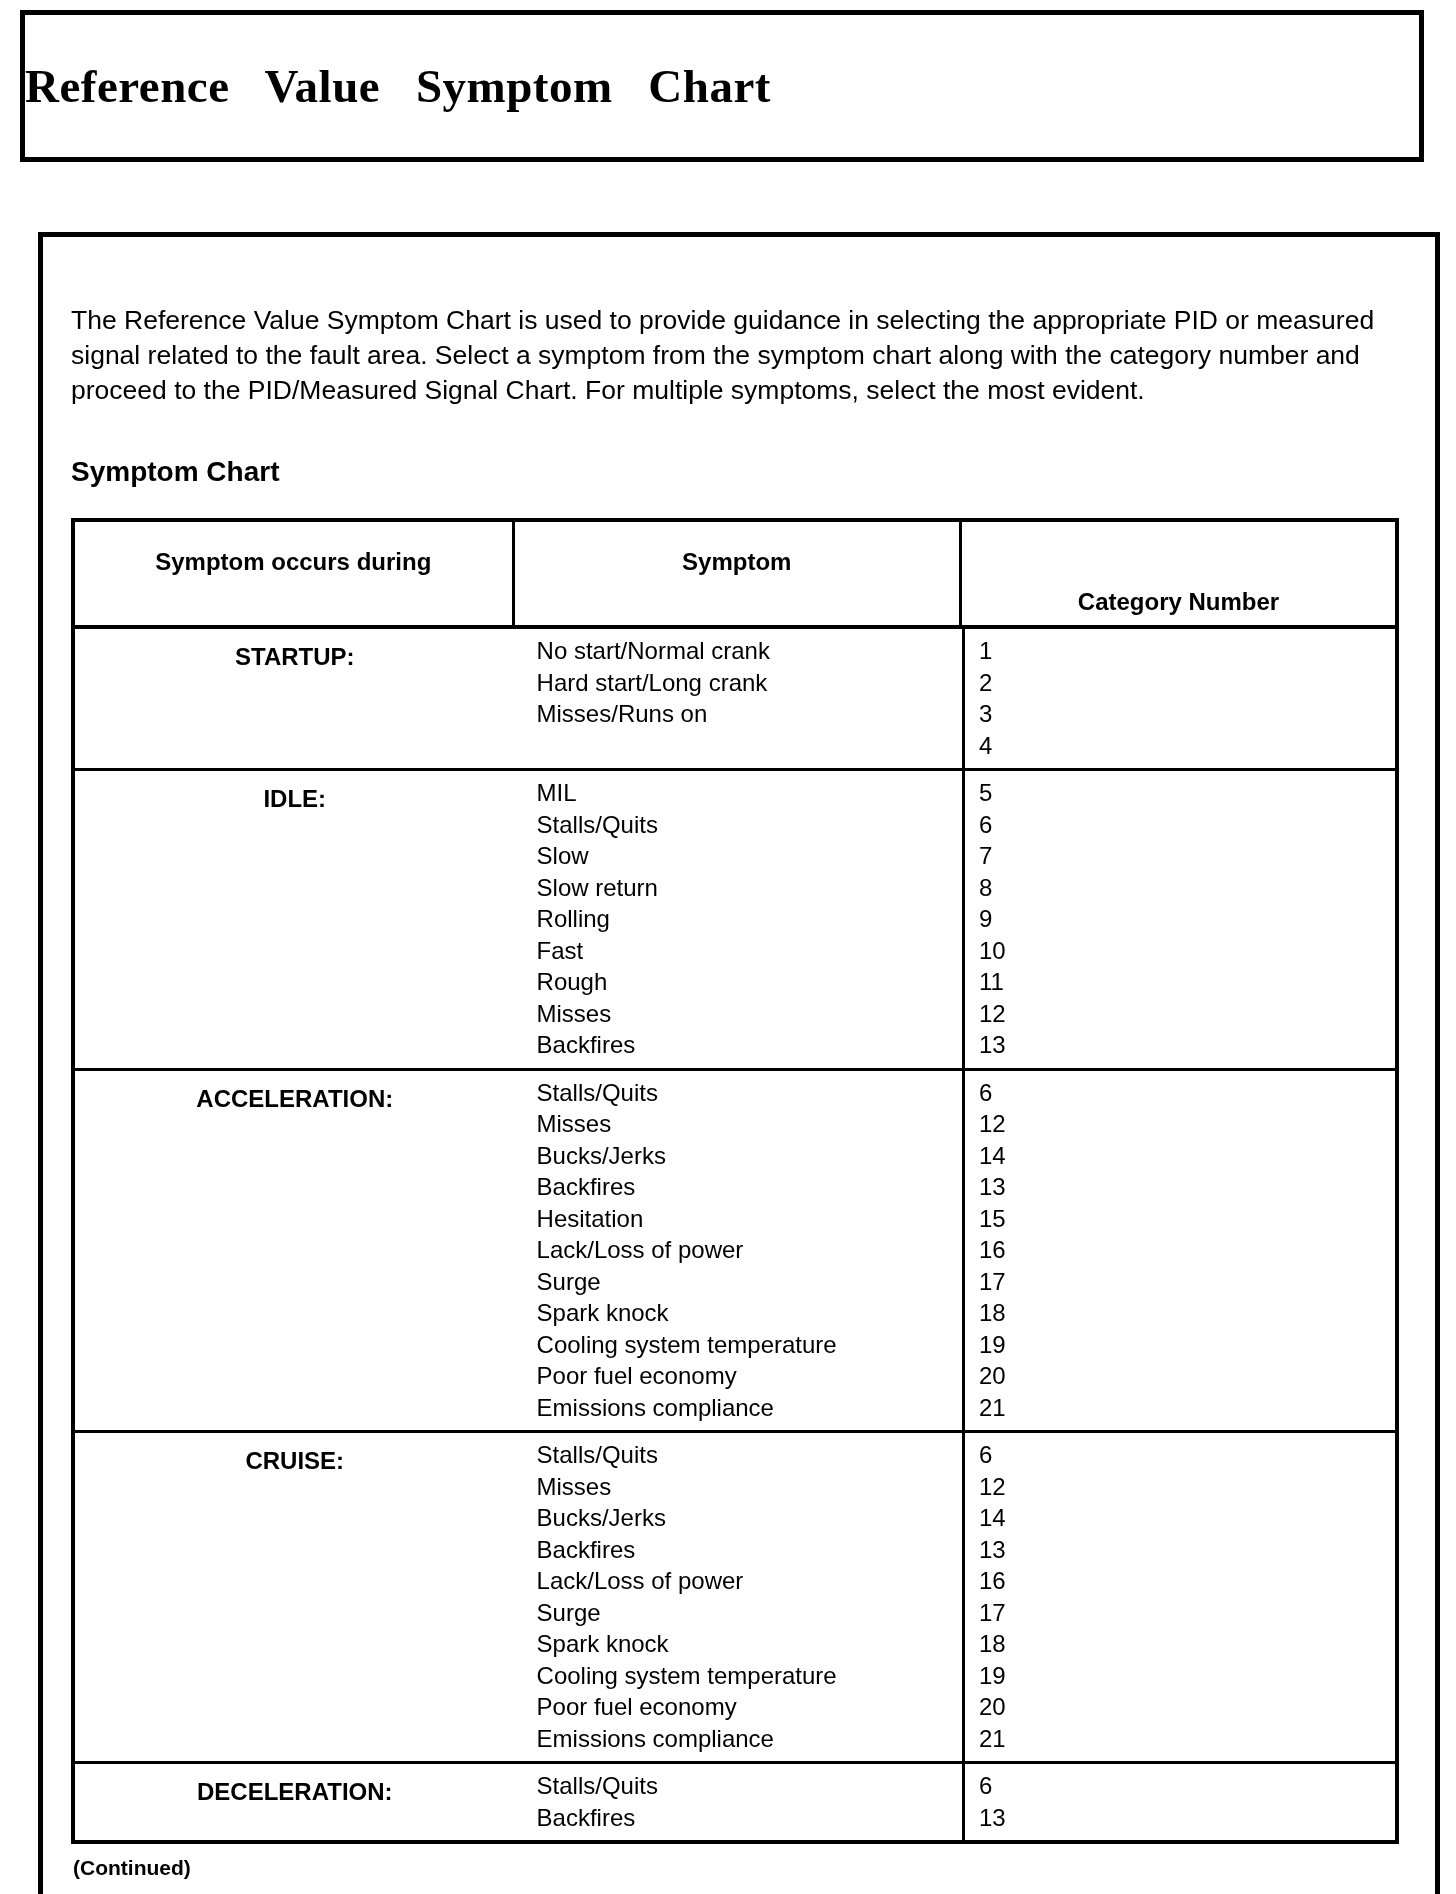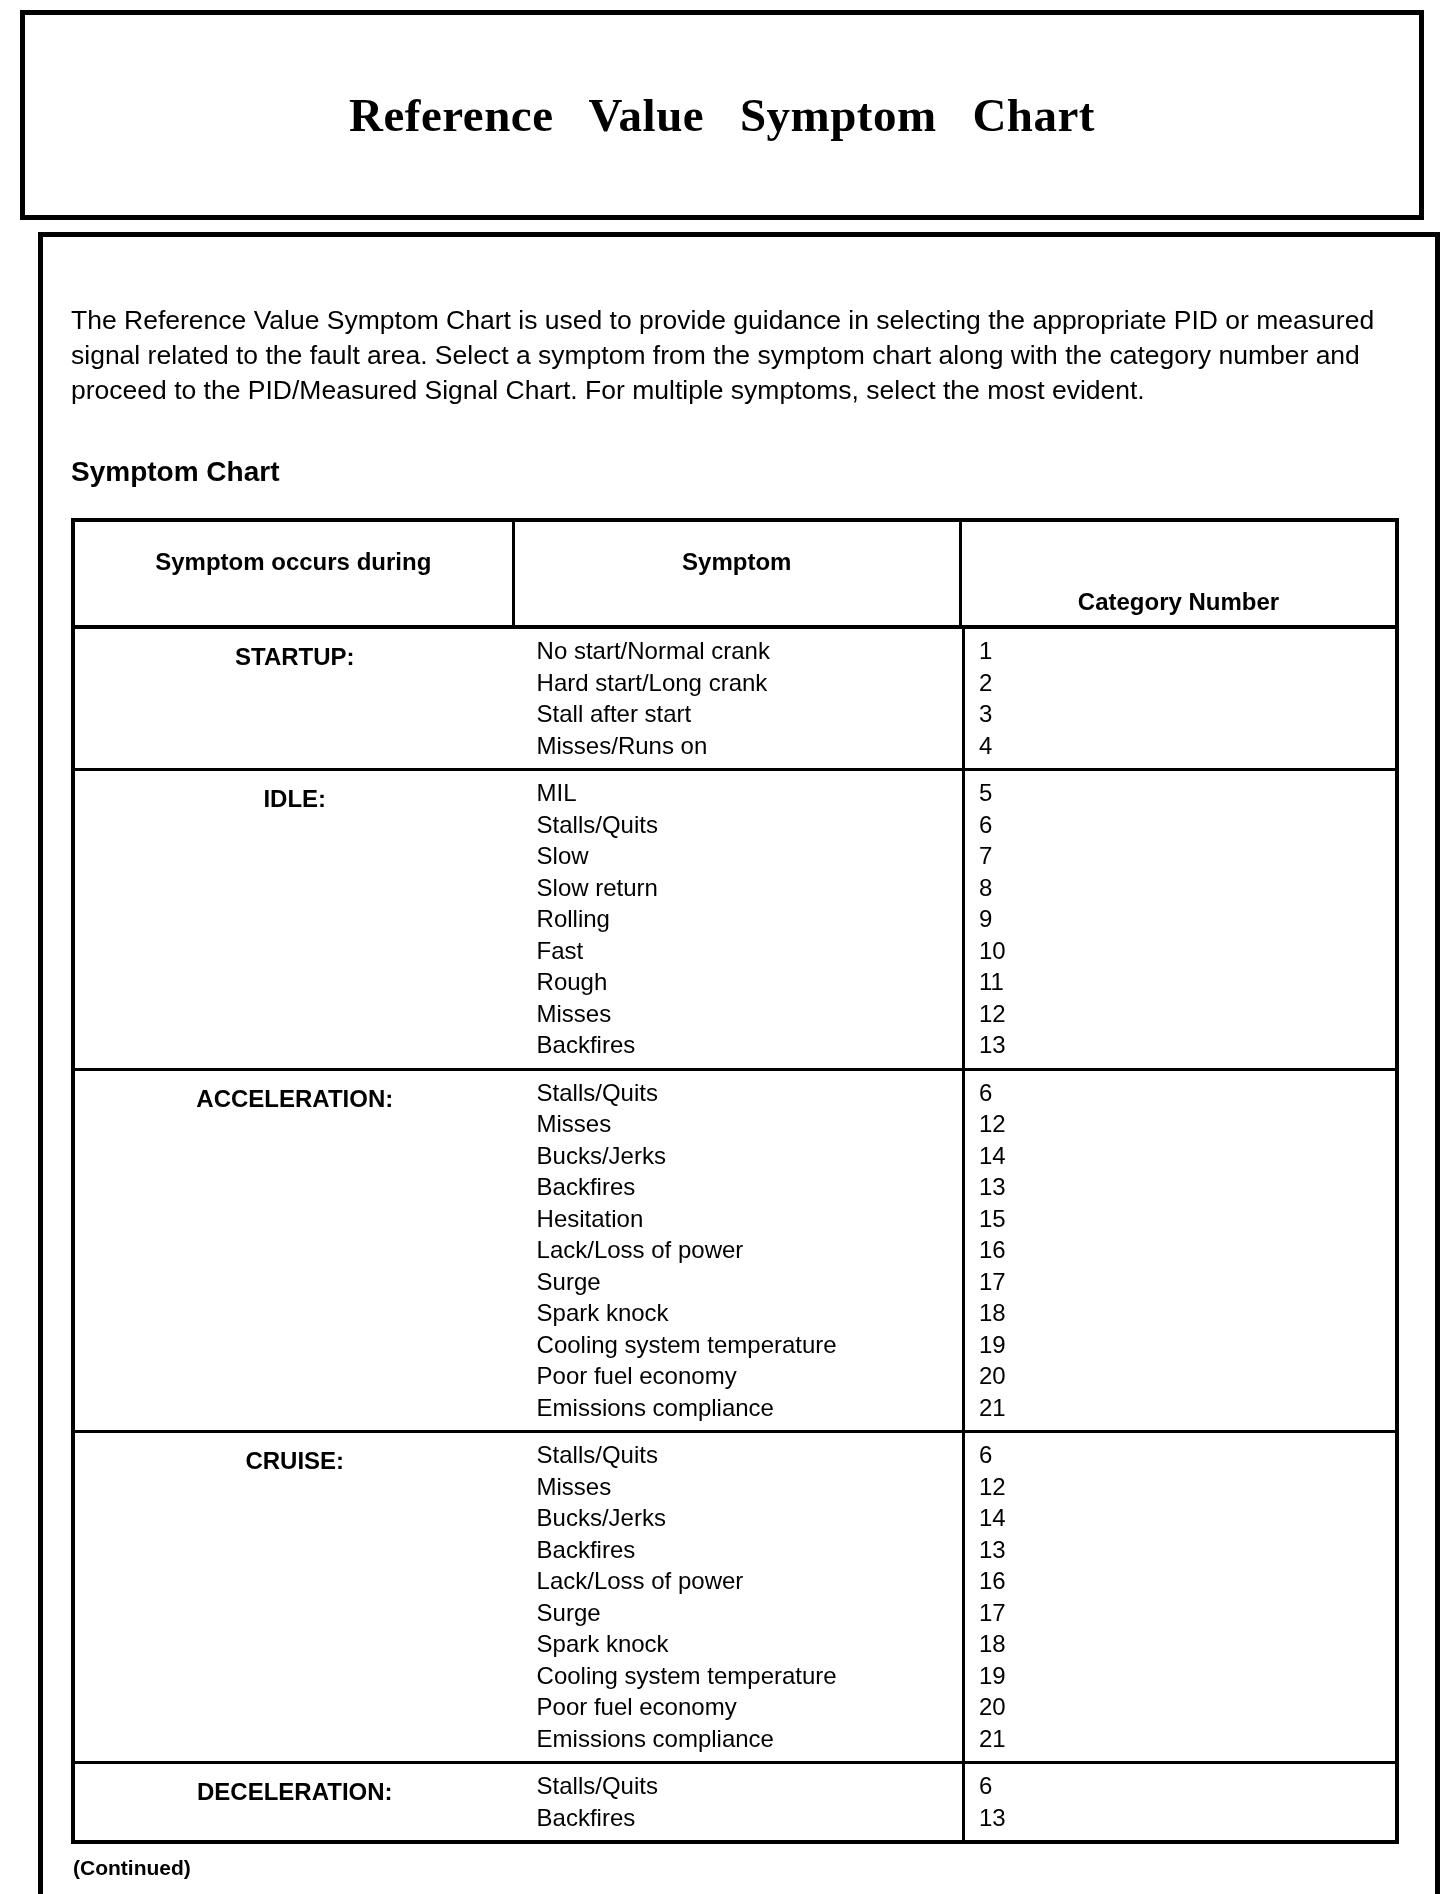--- a/index.html
+++ b/index.html
@@ -8,25 +8,25 @@
     width: 1456px;
     height: 1894px;
     position: relative;
     font-family: "Liberation Sans", sans-serif;
     color: #000;
     background: #ffffff;
   }
   .title-box {
     position: absolute;
     left: 20px; top: 10px;
-    width: 1404px; height: 210px;
+    width: 1404px; height: 152px;
     border: 5px solid #000;
     display: flex;
     align-items: center;
-    justify-content: center;
+    justify-content: flex-start;
   }
   .doc-title {
     font-family: "Liberation Serif", serif;
     font-weight: bold;
     font-size: 47px;
     word-spacing: 0.5em;
     letter-spacing: 0.5px;
     text-align: center;
   }
   .main-box {
@@ -107,21 +107,20 @@
       <div class="h-cell">Symptom occurs during</div>
       <div class="h-cell">Symptom</div>
       <div class="h-cell">Category Number</div>
     </div>
     <div>
         <div class="t-group">
           <div class="g-col1">STARTUP:</div>
           <div class="g-col2">
             <div class="t-line">No start/Normal crank</div>
             <div class="t-line">Hard start/Long crank</div>
-            <div class="t-line">Stall after start</div>
             <div class="t-line">Misses/Runs on</div>
           </div>
           <div class="g-col3">
             <div class="t-line">1</div>
             <div class="t-line">2</div>
             <div class="t-line">3</div>
             <div class="t-line">4</div>
           </div>
         </div>
         <div class="t-group">

